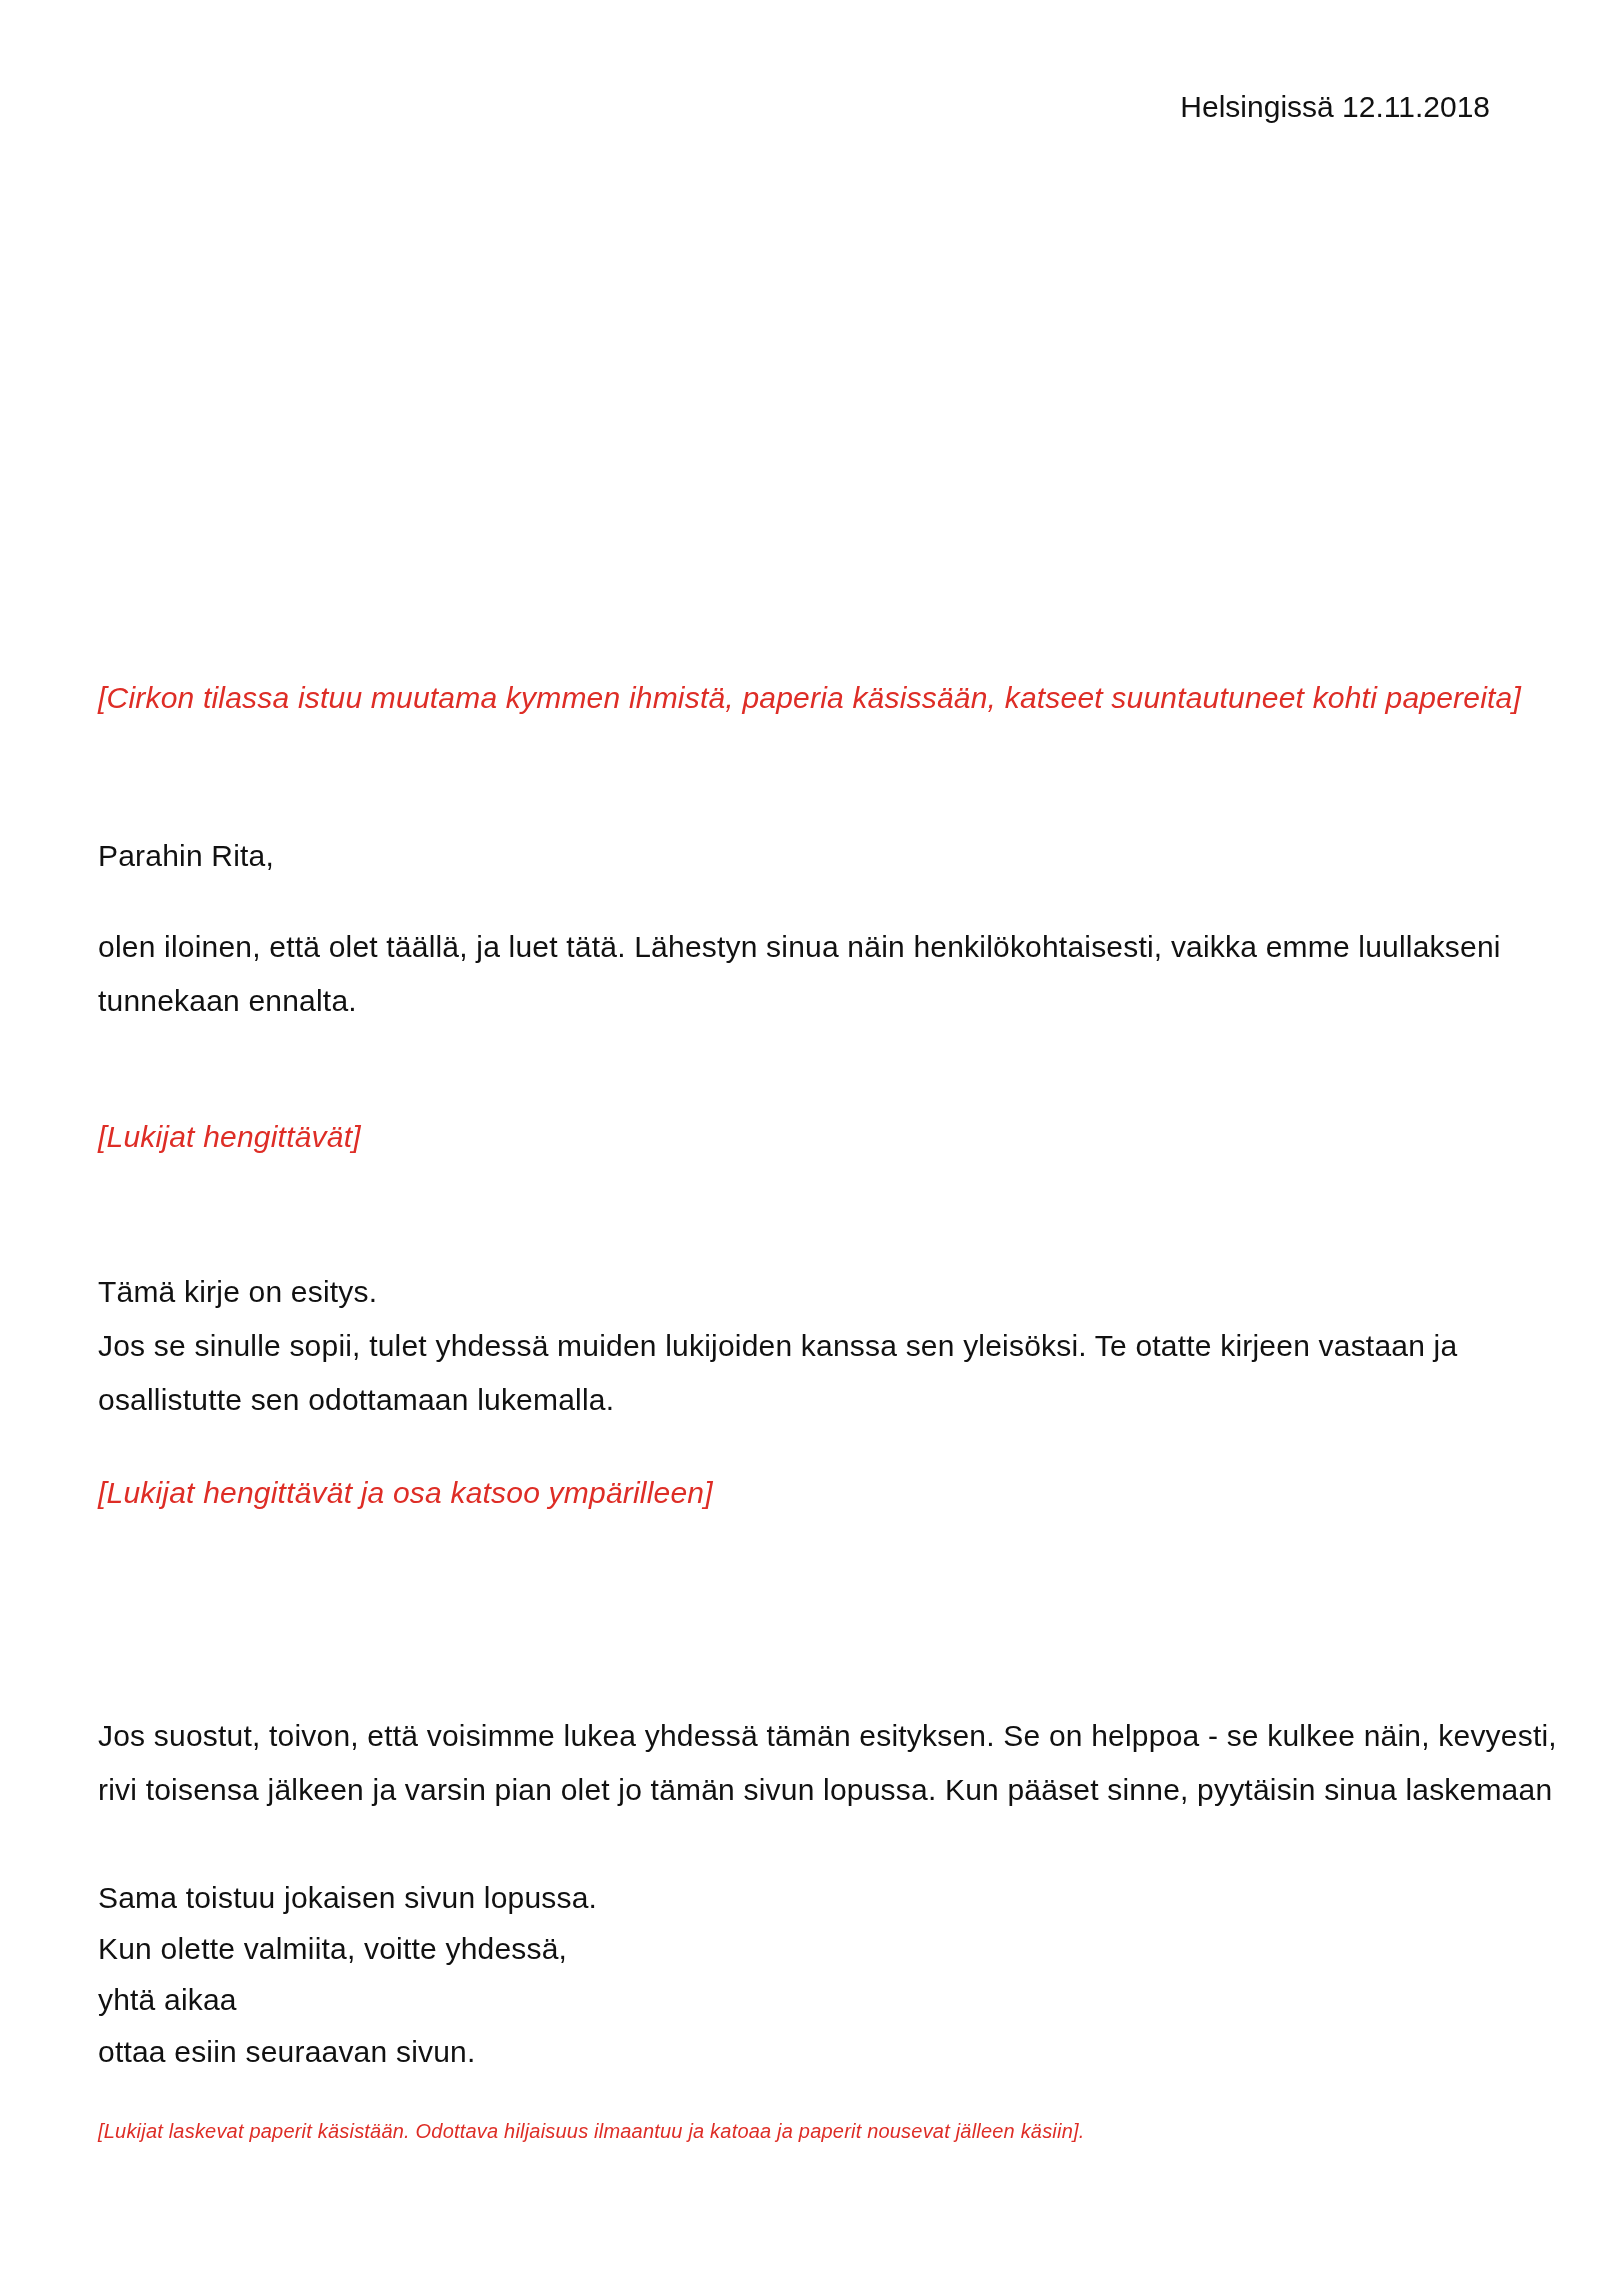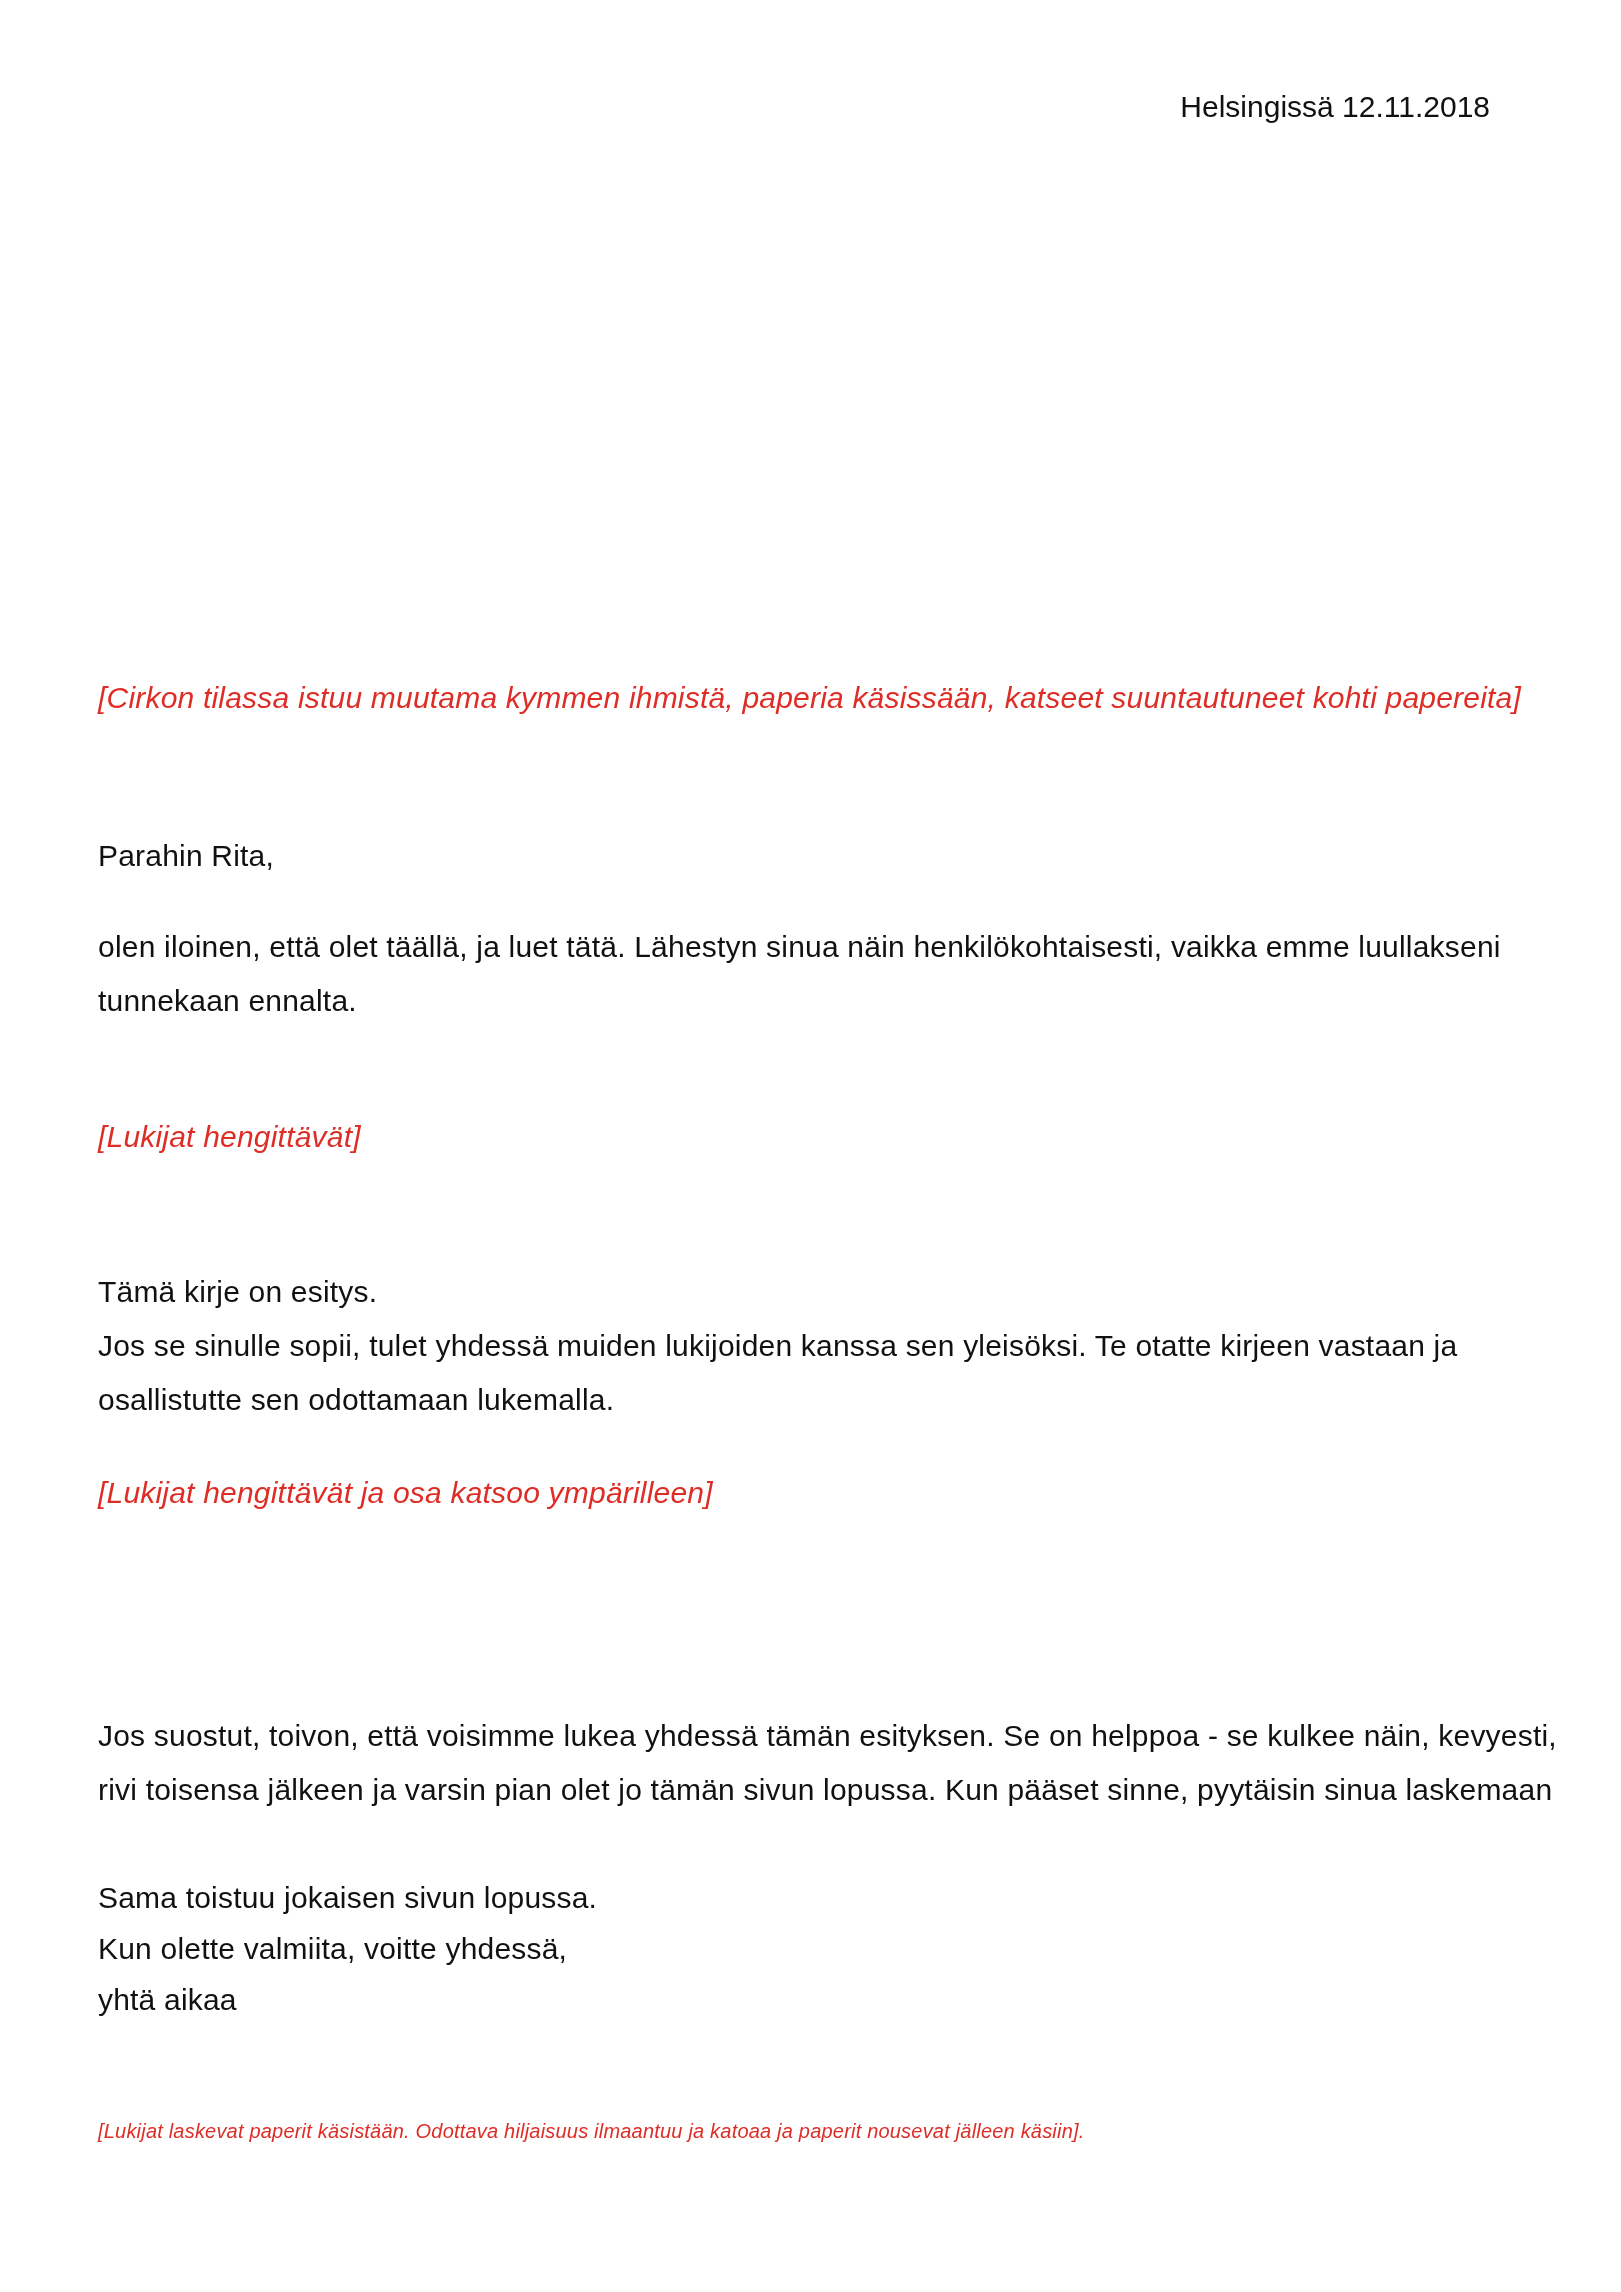--- a/index.html
+++ b/index.html
@@ -61,17 +61,18 @@
   <div class="line" style="top: 1323px;">Jos se sinulle sopii, tulet yhdessä muiden lukijoiden kanssa sen yleisöksi. Te otatte kirjeen vastaan ja</div>
   <div class="line" style="top: 1377px;">osallistutte sen odottamaan lukemalla.</div>
 
   <div class="line stage" style="top: 1470px;">[Lukijat hengittävät ja osa katsoo ympärilleen]</div>
 
   <div class="line" style="top: 1713px;">Jos suostut, toivon, että voisimme lukea yhdessä tämän esityksen. Se on helppoa - se kulkee näin, kevyesti,</div>
   <div class="line" style="top: 1767px;">rivi toisensa jälkeen ja varsin pian olet jo tämän sivun lopussa. Kun pääset sinne, pyytäisin sinua laskemaan</div>
   <div class="line" style="top: 1875px;">Sama toistuu jokaisen sivun lopussa.</div>
   <div class="line" style="top: 1926px;">Kun olette valmiita, voitte yhdessä,</div>
   <div class="line" style="top: 1977px;">yhtä aikaa</div>
+  <div class="line" style="top: 2029px;">ottaa esiin seuraavan sivun.</div>
 
   <div class="line stage stage-final" style="top: 2109px;">[Lukijat laskevat paperit käsistään. Odottava hiljaisuus ilmaantuu ja katoaa ja paperit nousevat jälleen käsiin].</div>
 
 </div>
 
 
 </body></html>

